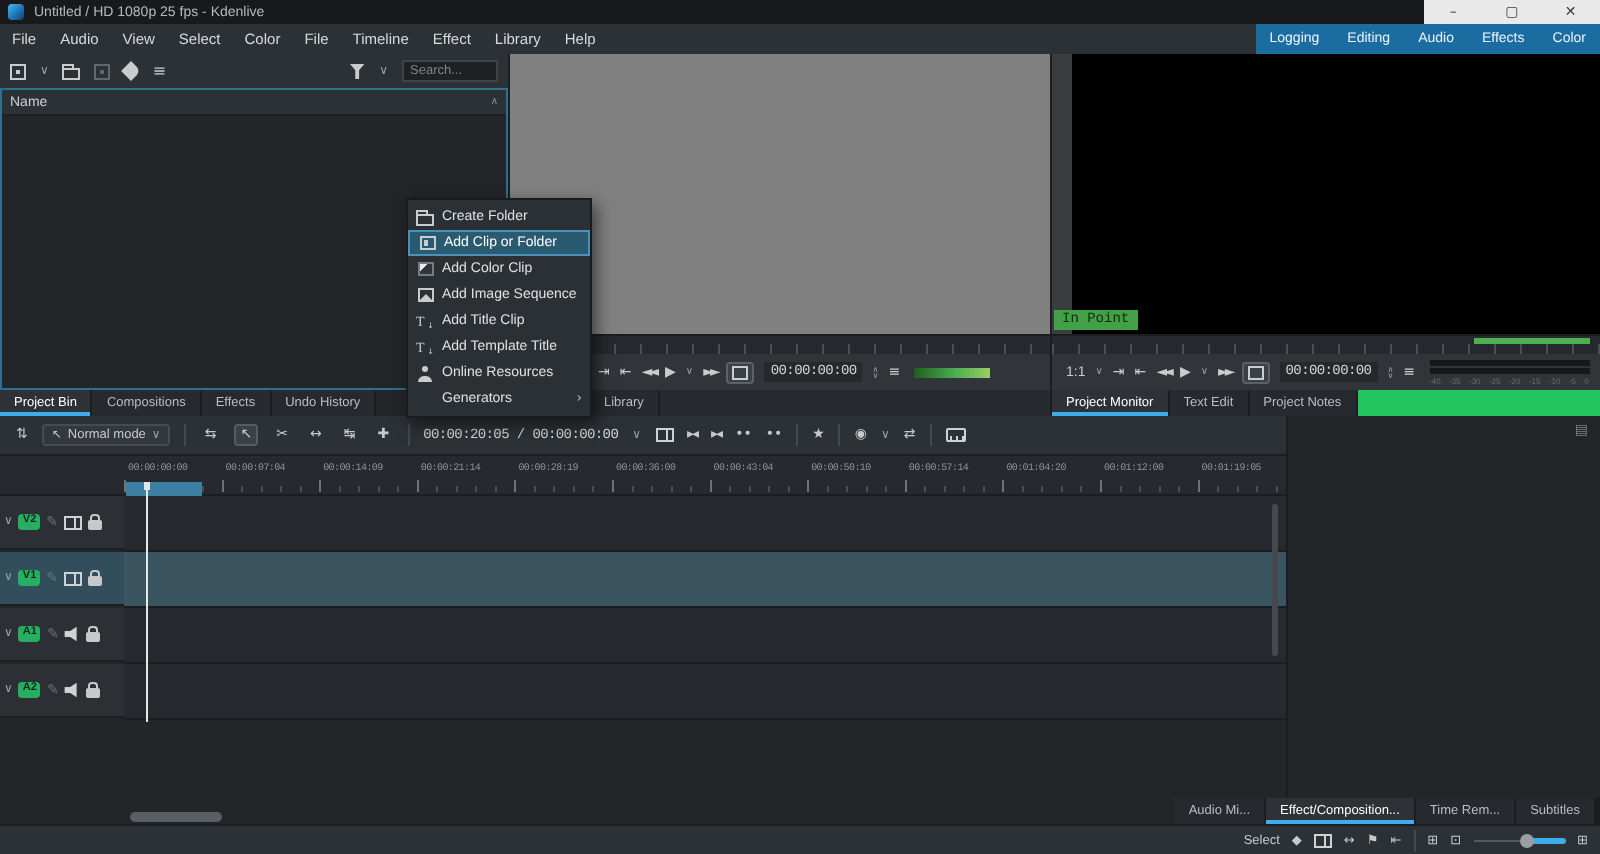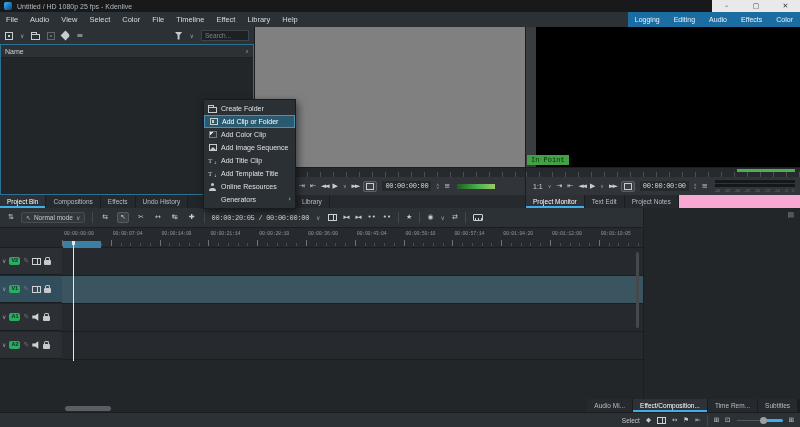--- a/index.html
+++ b/index.html
@@ -39,21 +39,21 @@
   .bin-header .sort{margin-left:auto;font-size:5px;color:#8d9296;}
 
   
   .tabrow{position:absolute;bottom:0;left:0;height:13px;display:flex;font-size:6.5px;color:#b9bdc0;align-items:stretch;}
   .tab{padding:0 7px;display:flex;align-items:center;background:#26292d;border-right:1px solid #1b1e20;white-space:nowrap;}
   .tab.active{color:#fff;background:#2e3236;box-shadow:inset 0 -2px 0 #3daee9;}
 
   
   .clip-dock{position:absolute;left:255px;top:27px;width:270px;height:181px;background:#26292d;}
   .mon-gray{position:absolute;left:0;top:0;right:0;bottom:40px;background:#808080;}
-  .proj-dock{position:absolute;left:526px;top:27px;width:274px;height:181px;background:#f9a8d4;}
+  .proj-dock{position:absolute;left:526px;top:27px;width:274px;height:181px;background:#22c55e;}
   .mon-black{position:absolute;left:0;top:0;right:0;bottom:40px;background:#000;}
   .side-strip{position:absolute;left:0;top:0;bottom:0;width:10px;background:#3a3d40;}
   .in-point{position:absolute;left:1px;bottom:3px;background:#43a047;color:#0c2d0c;font-family:"Liberation Mono",monospace;font-size:7px;padding:1px 4px;}
   .mon-ruler{position:absolute;left:0;right:0;bottom:31px;height:9px;background:#26292d;border-top:1px solid #1b1e20;
     background-image:repeating-linear-gradient(90deg,#4a4f54 0 1px,transparent 1px 13px);background-position:0 4px;background-size:100% 5px;background-repeat:no-repeat;}
   .mon-zone{position:absolute;right:5px;top:1px;width:58px;height:3px;background:#4caf50;}
   .transport{position:absolute;left:0;right:0;bottom:13px;height:18px;background:#31353a;display:flex;align-items:center;gap:5px;font-size:7px;color:#c9ccce;box-sizing:border-box;}
   .t-ico{font-size:7px;color:#c9ccce;}
   .small-ch{font-size:5px;color:#9aa0a5;}
   .btn-box{border:1px solid #5b6167;background:#3b4046;border-radius:2px;padding:1px 2px;display:flex;align-items:center;}

